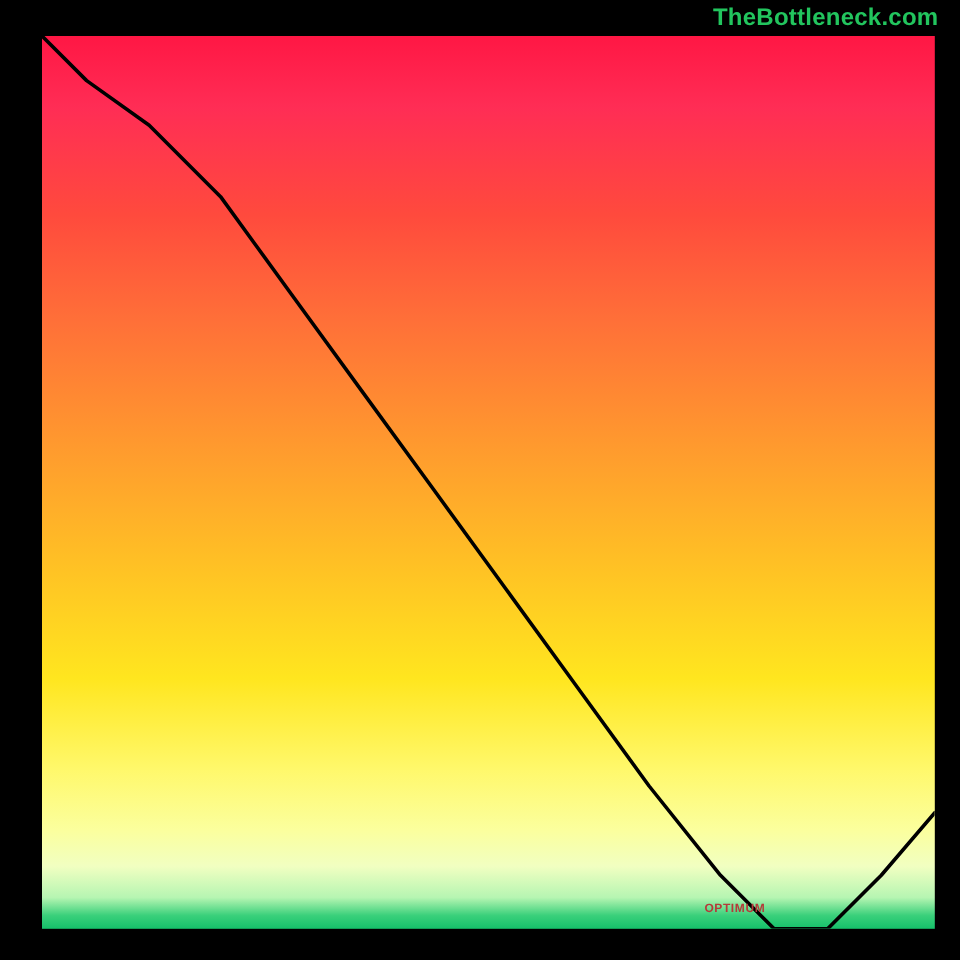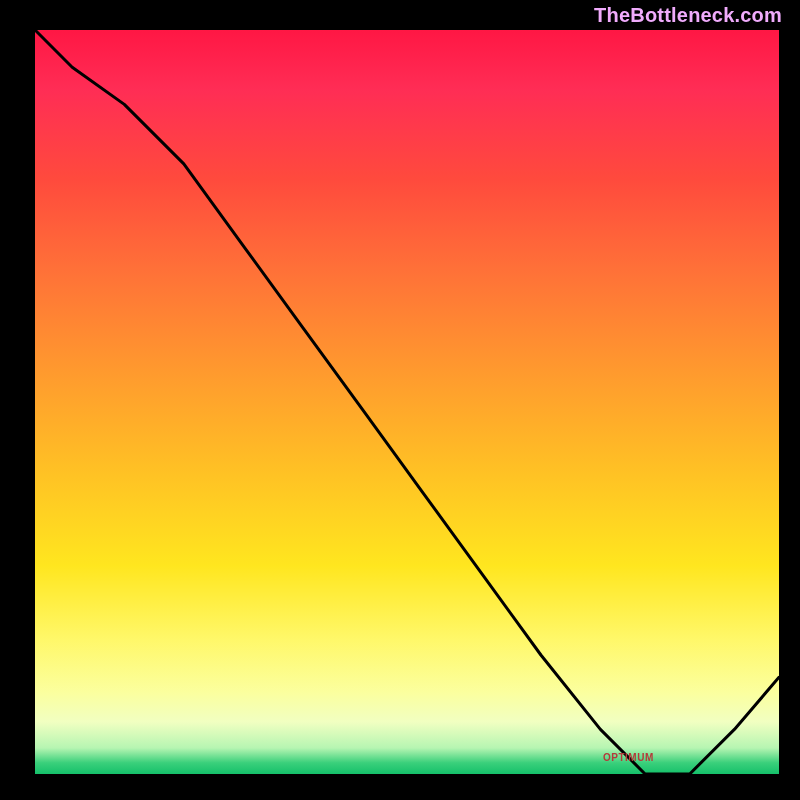--- a/index.html
+++ b/index.html
@@ -14,21 +14,21 @@
   .frame {
     position: relative;
     width: 800px;
     height: 800px;
     background: #000;
   }
   .watermark {
     position: absolute;
     top: 4px;
     right: 18px;
-    color: #f0abfc;
+    color: #22c55e;
     font-size: 20px;
     font-weight: 600;
     letter-spacing: 0.2px;
   }
   .plot-area {
     position: absolute;
     left: 35px;
     top: 30px;
     width: 744px;
     height: 744px;
@@ -71,16 +71,16 @@
 
 <div class="frame">
 
   <div class="watermark">TheBottleneck.com</div>
 
   <div class="plot-area">
     <svg class="curve" viewBox="0 0 744 744" preserveAspectRatio="none">
       <path id="curve-path" d="M0.0 0.0 L37.2 37.2 L89.3 74.4 L148.8 133.9 L208.3 215.8 L267.8 297.6 L327.4 379.4 L386.9 461.3 L446.4 543.1 L505.9 625.0 L565.4 699.4 L610.1 744.0 L654.7 744.0 L699.4 699.4 L744.0 647.3" fill="none" stroke="#000" stroke-width="3" stroke-linejoin="round" stroke-linecap="round"></path>
     </svg>
 
-    <div class="optimum-label" style="left: 568px; top: 722px;">OPTIMUM</div>
+    <div class="optimum-label" style="left: 552px; top: 722px;">OPTIMUM</div>
   </div>
 
 </div>
 
 </body></html>

